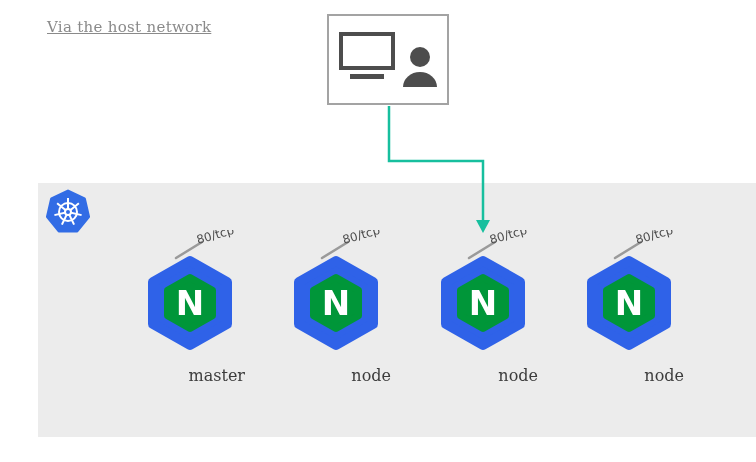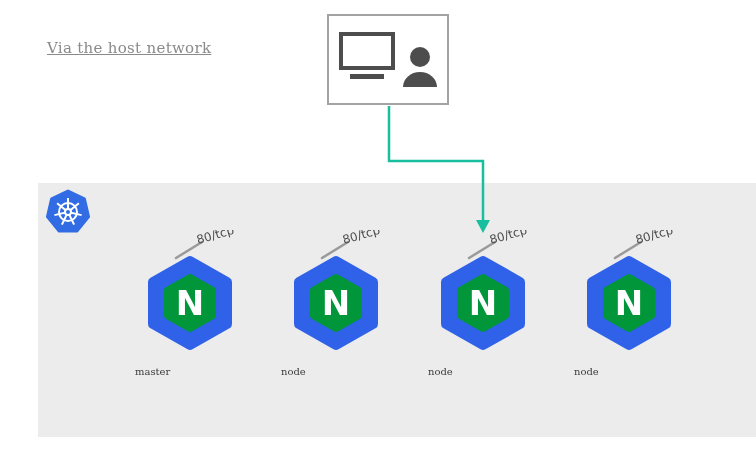--- a/index.html
+++ b/index.html
@@ -14,21 +14,21 @@
     --icon-dark:#4d4d4d;
     --box-border:#a3a3a3;
   }
   *{box-sizing:border-box;}
   body{margin:0;background:#fff;}
   .canvas{
     position:relative;width:756px;height:462px;background:#fff;overflow:hidden;
     font-family:"DejaVu Serif","Liberation Serif",serif;
   }
   .diagram-title{
-    position:absolute;left:47px;top:39px;
+    position:absolute;left:47px;top:18px;
     font-size:15px;color:var(--text-gray);
     text-decoration:underline;letter-spacing:.3px;
   }
   .user-box{
     position:absolute;left:327px;top:14px;width:122px;height:91px;
     background:#fff;border:2px solid var(--box-border);
     display:flex;align-items:center;justify-content:center;
   }
   .cluster{
     position:absolute;left:38px;top:183px;width:718px;height:254px;
@@ -44,22 +44,22 @@
   .hex-inner{fill:var(--nginx-green);stroke:var(--nginx-green);stroke-width:7;stroke-linejoin:round;}
   .hex-letter{
     fill:#fff;font-family:"DejaVu Sans","Liberation Sans",sans-serif;
     font-weight:bold;font-size:34px;text-anchor:middle;
   }
   .port-line{stroke:var(--line-gray);stroke-width:2.5;stroke-linecap:round;}
   .port-text{
     fill:#4a4a4a;font-family:"DejaVu Sans","Liberation Sans",sans-serif;font-size:12px;
   }
   .node-label{
-    position:absolute;left:0;top:136px;width:100%;text-align:left;
-    font-size:10px;color:var(--label-dark);
+    position:absolute;left:0;top:136px;width:100%;text-align:right;
+    font-size:16px;color:var(--label-dark);
   }
   .arrow-layer{position:absolute;left:0;top:0;width:756px;height:462px;pointer-events:none;}
   .arrow-path{fill:none;stroke:var(--arrow-teal);stroke-width:2.5;}
   .arrow-head{fill:var(--arrow-teal);}
   .heptagon{fill:var(--k8s-blue);stroke:var(--k8s-blue);stroke-width:3;stroke-linejoin:round;}
   .wheel{stroke:#fff;stroke-width:2;fill:none;}
   .wheel-hub{fill:var(--k8s-blue);stroke:#fff;stroke-width:2;}
   .monitor-stroke{fill:#fff;stroke:var(--icon-dark);stroke-width:4;}
   .monitor-fill{fill:var(--icon-dark);}
   .person-fill{fill:var(--icon-dark);}

